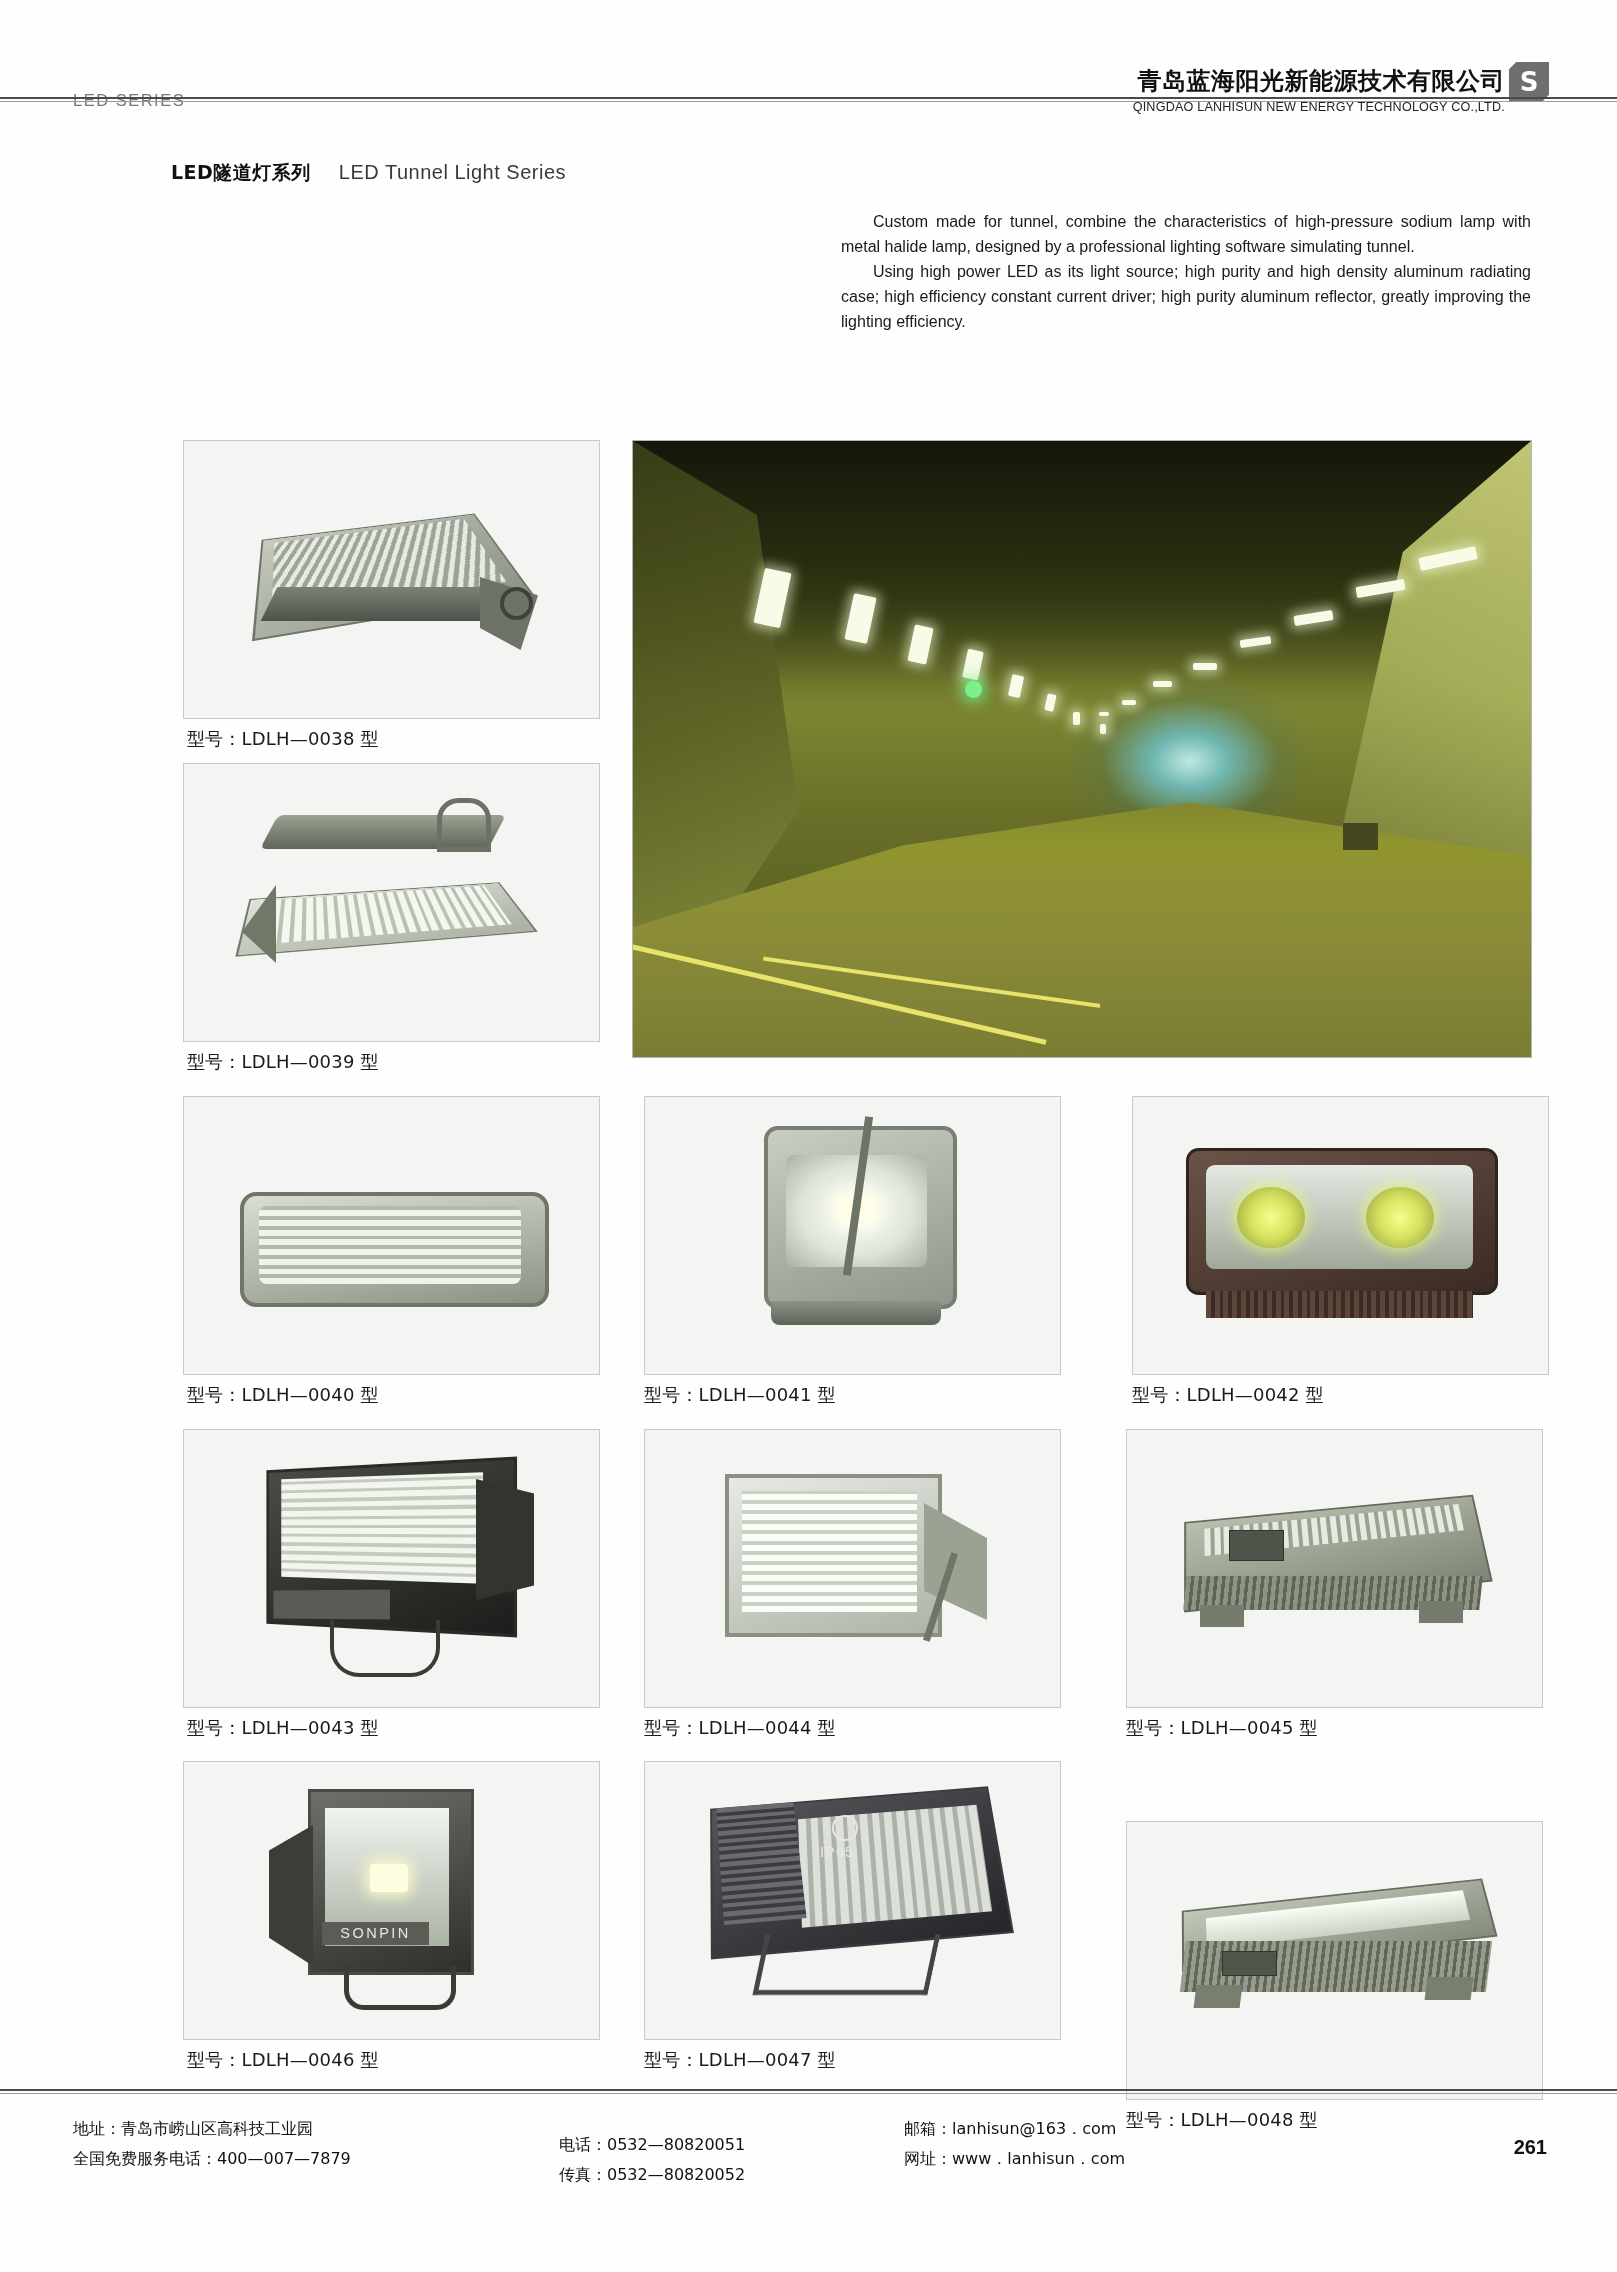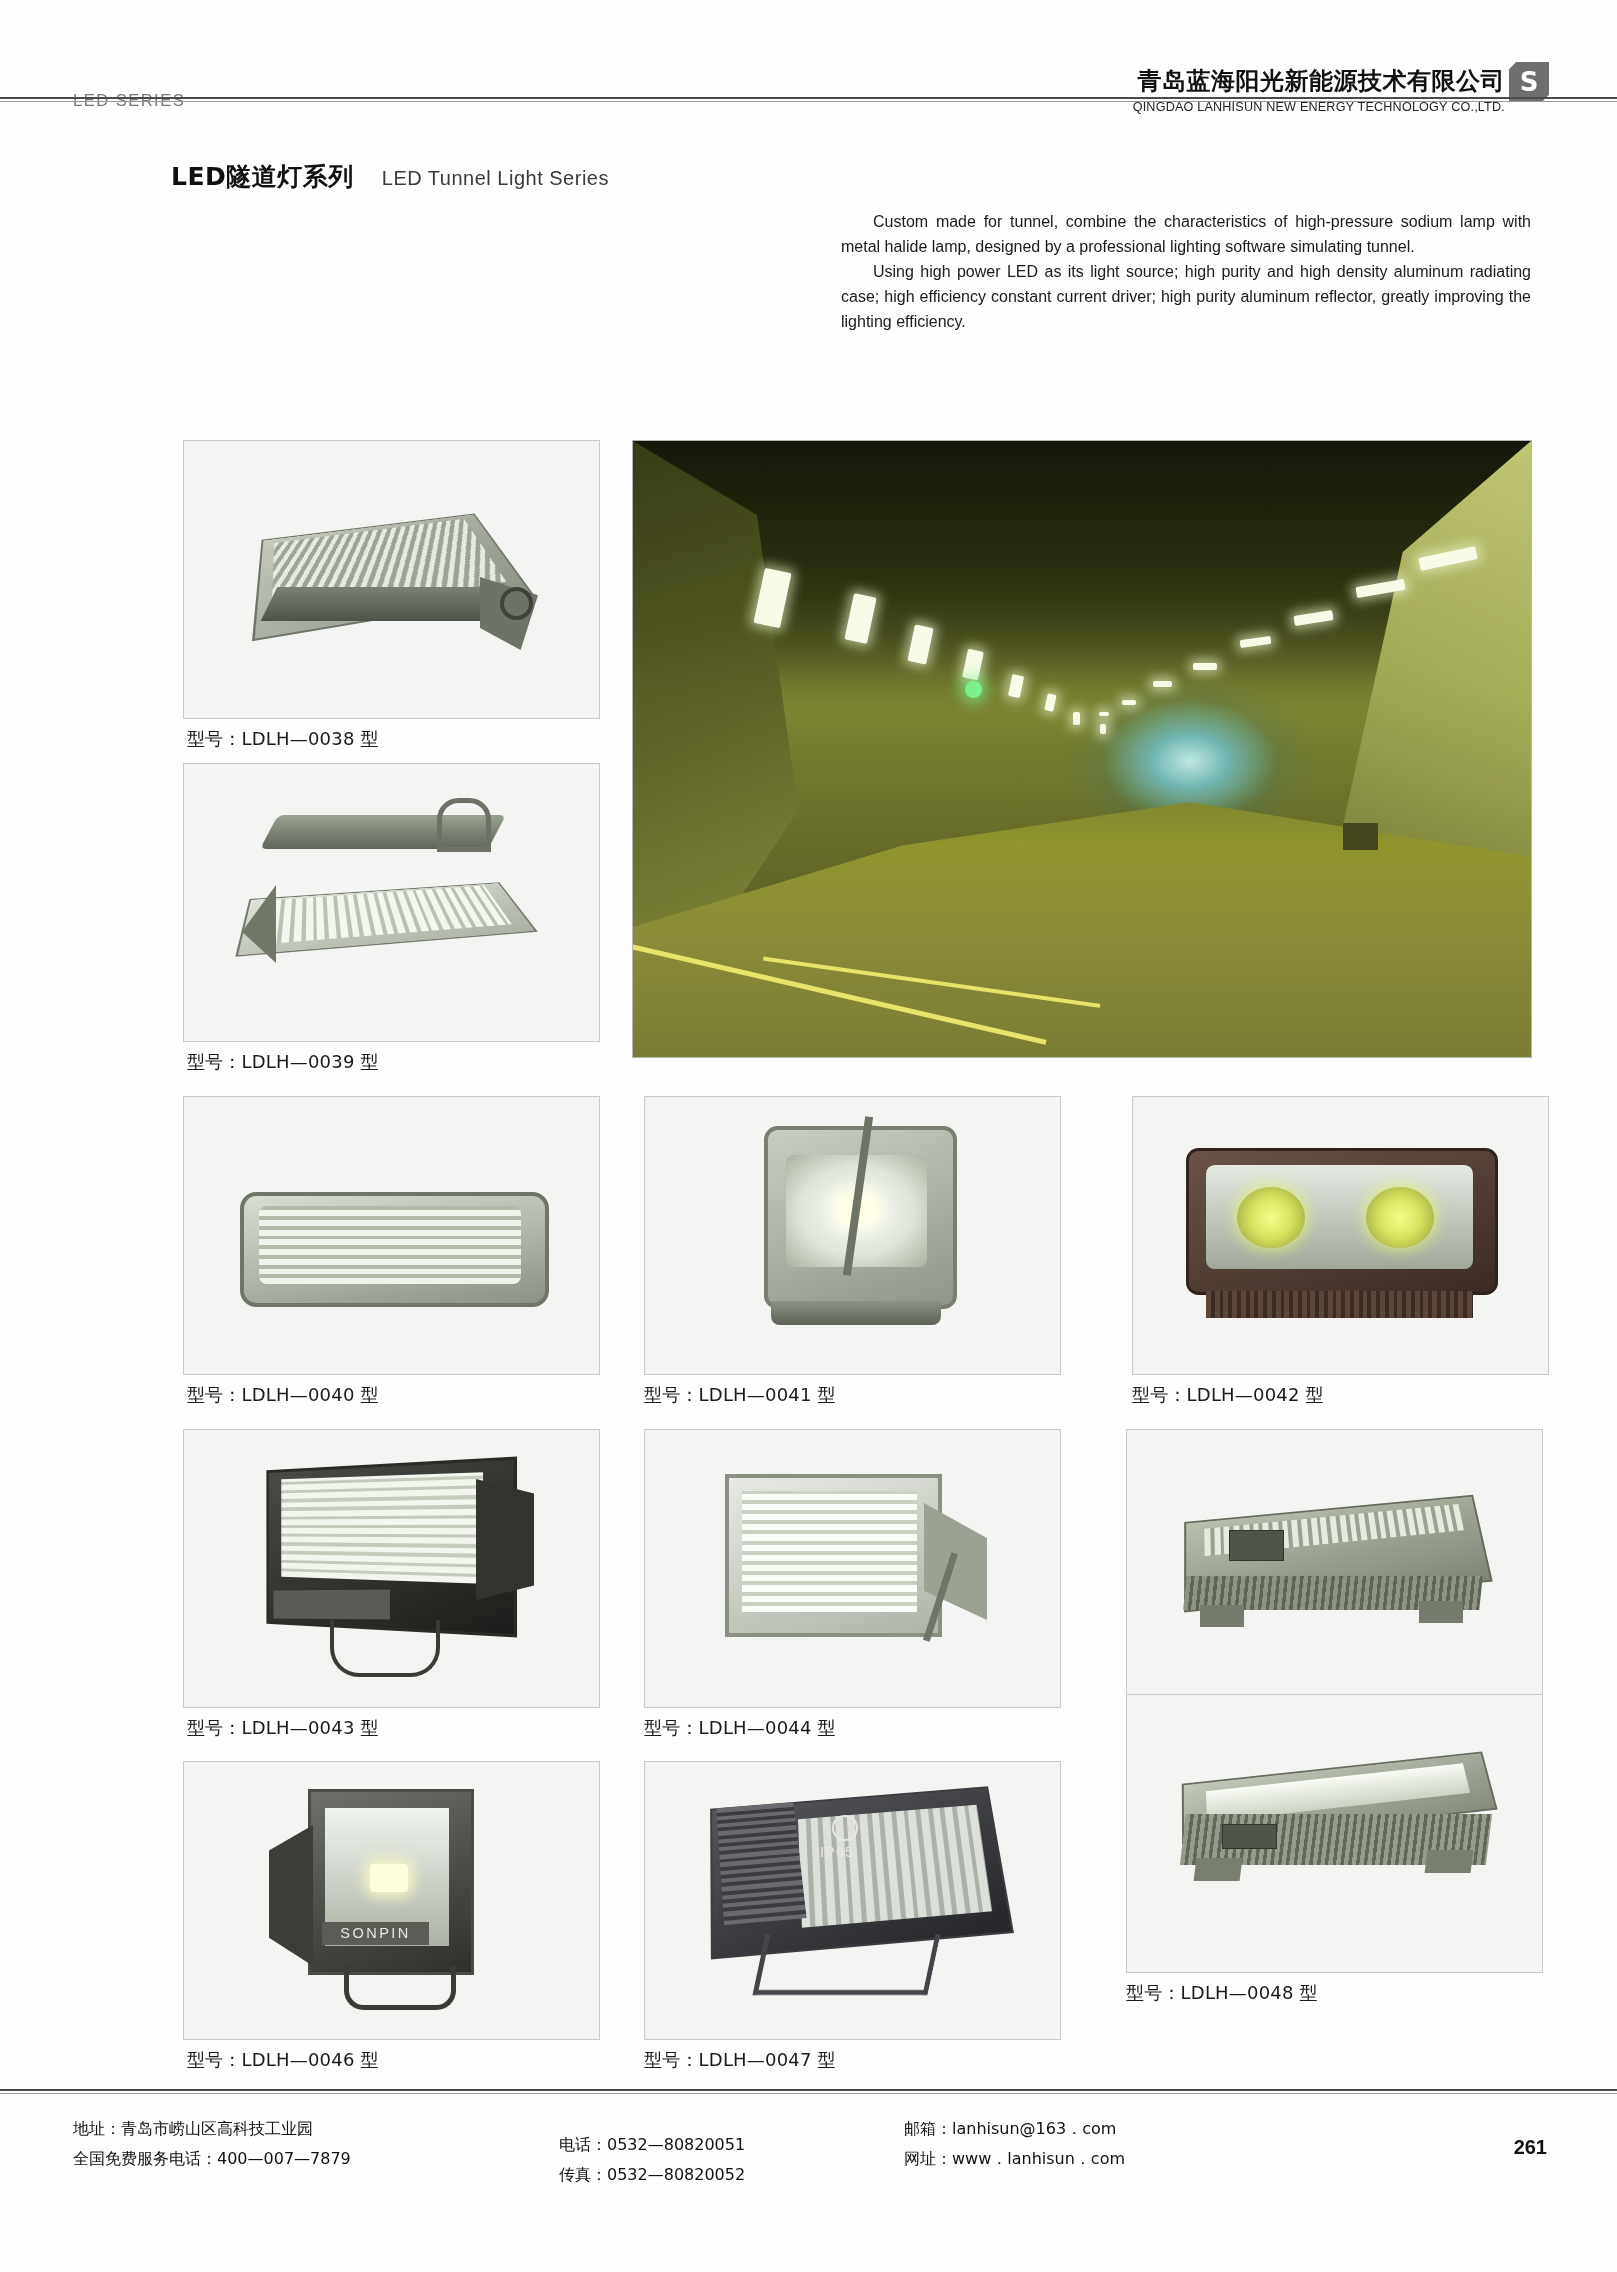--- a/index.html
+++ b/index.html
@@ -96,21 +96,21 @@
   
   .title-row {
     position: absolute;
     left: 171px;
     top: 160px;
     display: flex;
     align-items: baseline;
     gap: 28px;
   }
   .title-cn {
-    font-size: 25px;
+    font-size: 19px;
     font-weight: bold;
     color: #111;
     font-family: "DejaVu Sans", sans-serif;
     letter-spacing: 0.5px;
   }
   .title-en {
     font-size: 20px;
     color: #3a3a3a;
     letter-spacing: 0.5px;
   }
@@ -472,21 +472,21 @@
         <div style="position:absolute; left:155px; top:46px; width:185px; height:112px; background:repeating-linear-gradient(90deg,#e6e9e3 0 7.8px,#b2b8ae 7.8px 12.6px); transform:perspective(486px) rotateX(16deg) rotateZ(-5deg); opacity:.95;"></div>
         <div style="position:absolute; left:75px; top:39px; width:80px; height:121px; background:repeating-linear-gradient(0deg,#6a6b6f 0 4.4px,#3b3c40 4.4px 8.3px); transform:perspective(486px) rotateX(16deg) rotateZ(-5deg);"></div>
         <div style="position:absolute; left:187px; top:53px; width:22.4px; height:22.4px; border-radius:50%; border:2.4px solid #e8e8e2;"></div>
         <div style="position:absolute; left:175px; top:82px; color:#e8e8e2; font-size:14.6px; font-family:'Liberation Sans',sans-serif; letter-spacing:1px;">IP65</div>
         <div style="position:absolute; left:114px; top:172px; width:165px; height:56px; border:5.3px solid #44454a; border-top:none; transform:skewX(-12deg);"></div>
       </div>
     </div>
     <div class="caption">型号：LDLH—0047 型</div>
   </div>
 
-  <div class="cell" style="left:1114px; top:1694px;">
+  <div class="cell" style="left:1114px; top:1821px;">
     <div class="photo bg-soft" style="width:415px; height:277px;">
       <div class="prod">
         <div style="position:absolute; left:56px; top:68px; width:306px; height:63px; background:linear-gradient(170deg,#c2c8b9,#848b7c); transform:perspective(583px) rotateX(26deg) rotateZ(-7deg); border:2.4px solid #666d5f;"></div>
         <div style="position:absolute; left:80px; top:80px; width:262px; height:34px; background:linear-gradient(180deg,#fafcf6,#cbd3c4); transform:perspective(583px) rotateX(26deg) rotateZ(-7deg);"></div>
         <div style="position:absolute; left:56px; top:119px; width:306px; height:51px; background:repeating-linear-gradient(90deg,#959c8b 0 4.4px,#626859 4.4px 7.8px); transform:skewX(-7deg);"></div>
         <div style="position:absolute; left:95px; top:129px; width:53px; height:23px; background:#4f5549; border:1.9px solid #31352d;"></div>
         <div style="position:absolute; left:68px; top:163px; width:46px; height:23px; background:#787f6f; transform:skewX(-7deg);"></div>
         <div style="position:absolute; left:299px; top:155px; width:46px; height:23px; background:#787f6f; transform:skewX(-7deg);"></div>
       </div>
     </div>

